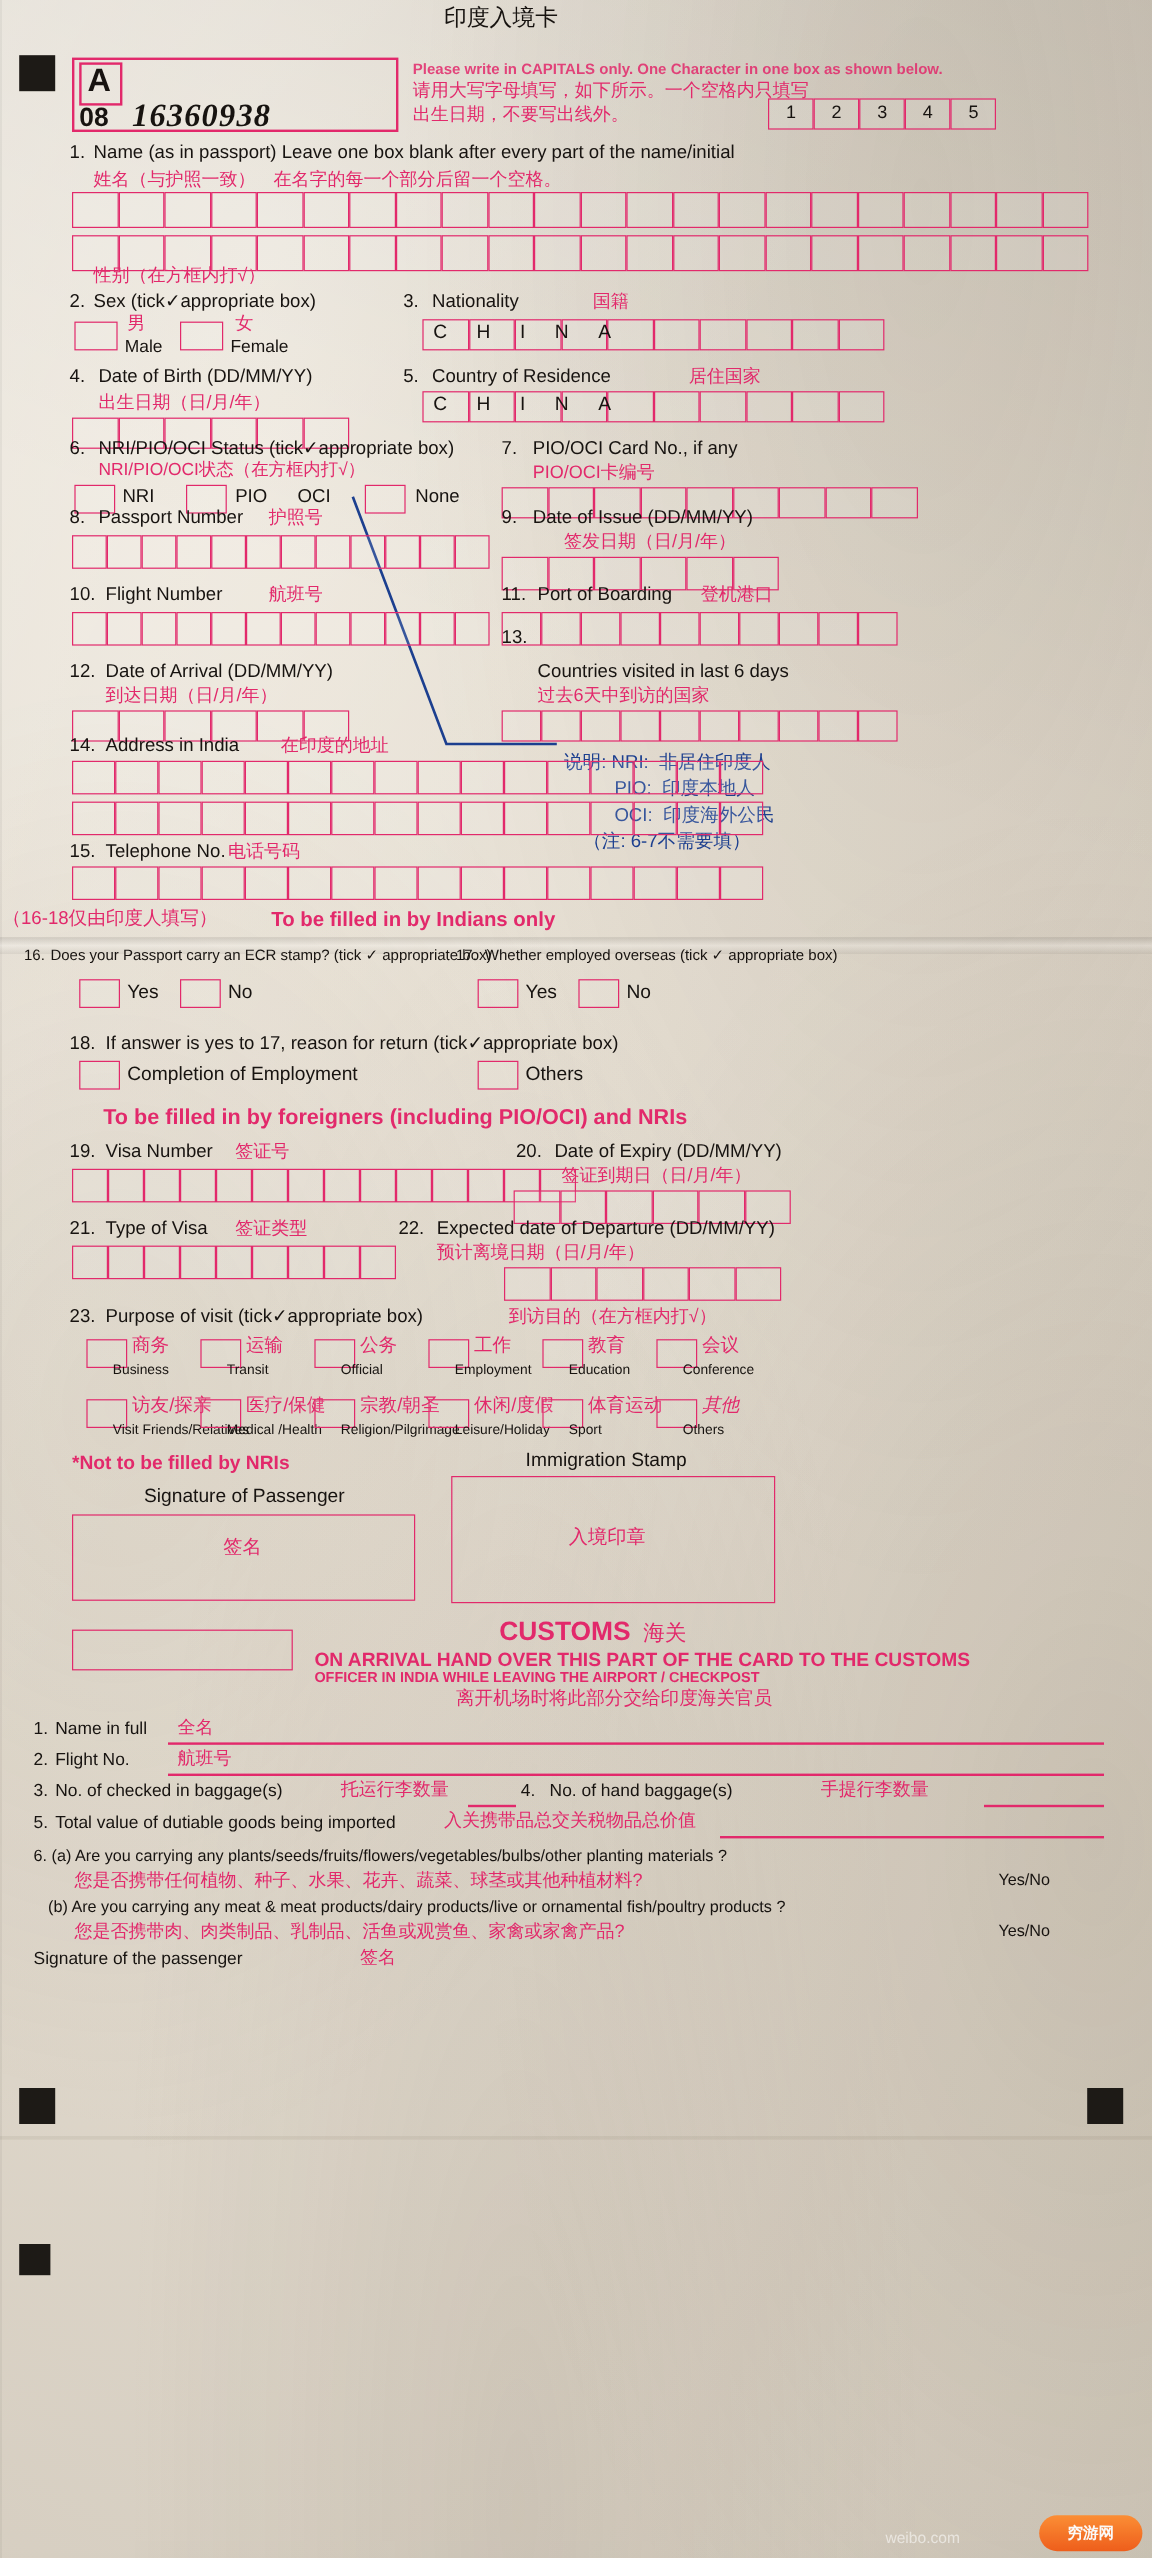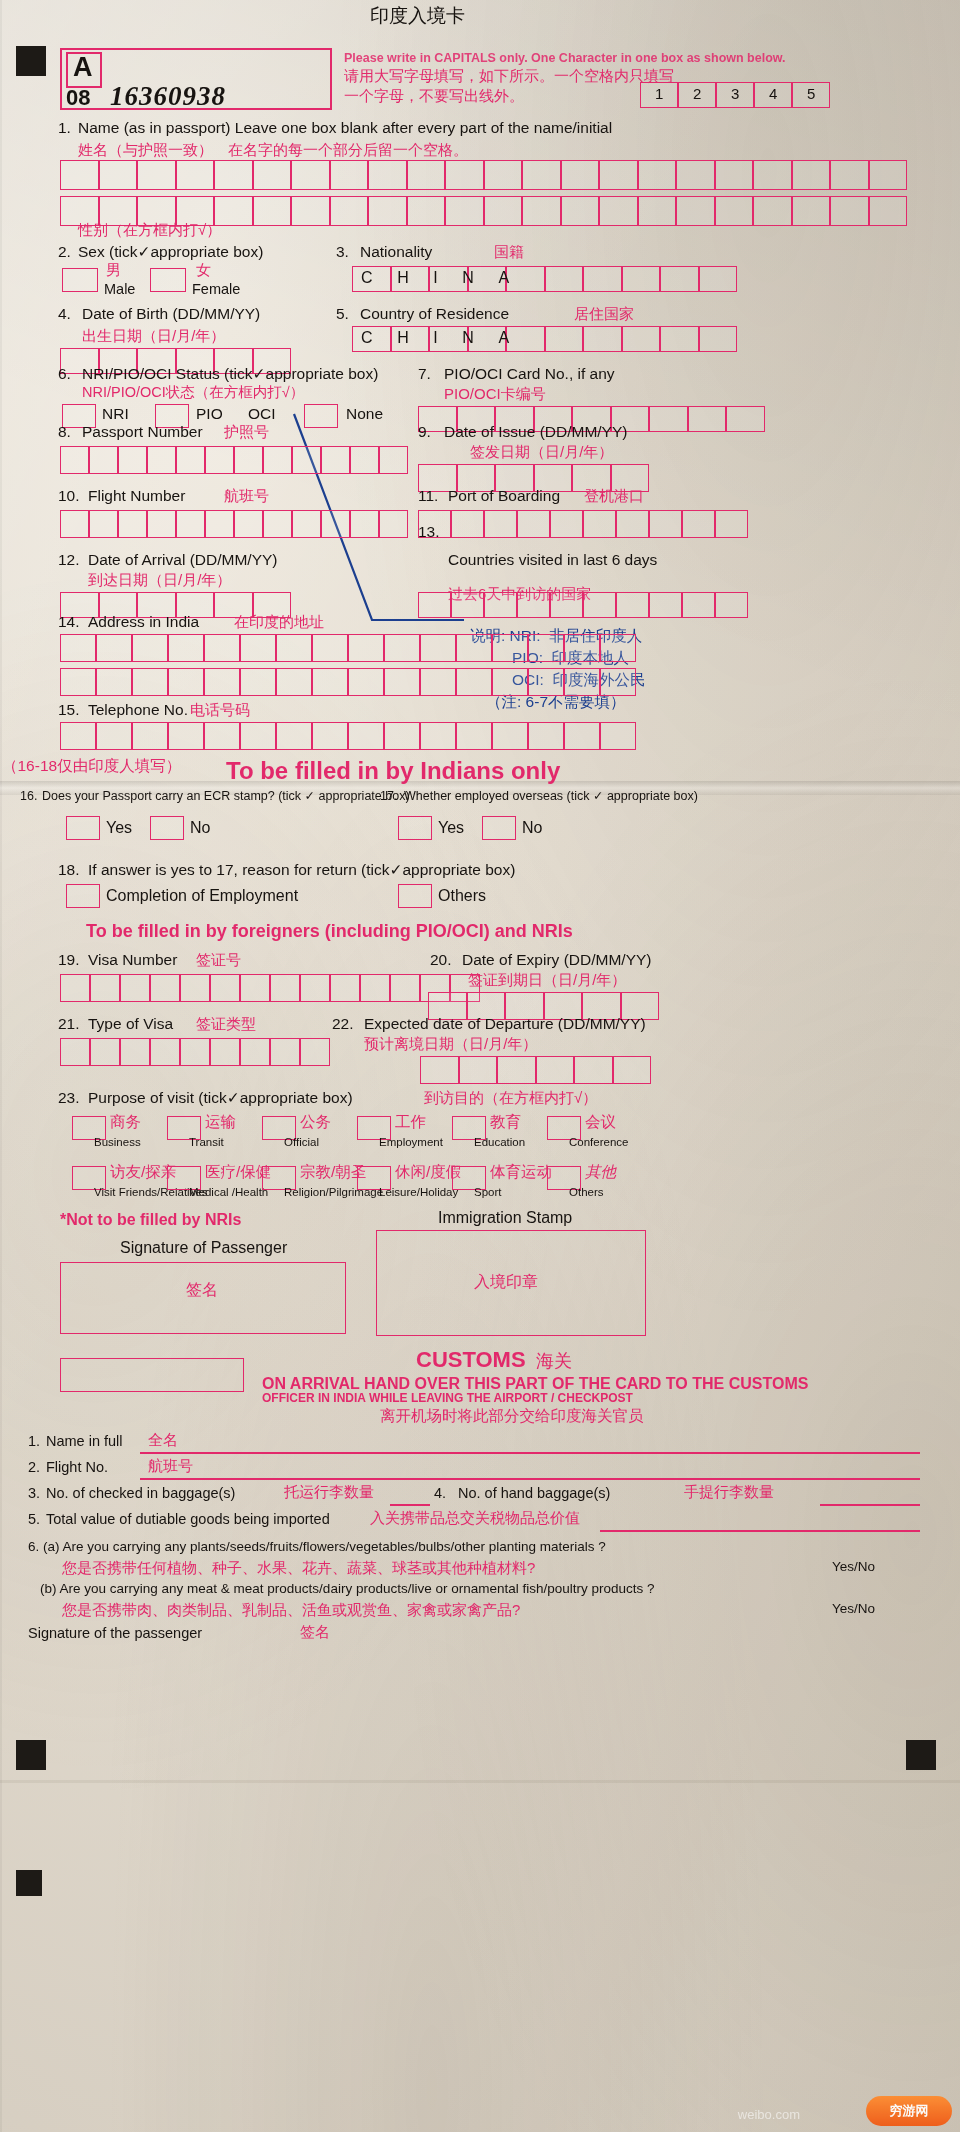--- a/index.html
+++ b/index.html
@@ -75,21 +75,21 @@
   <div class="t blk" style="left:370px;top:6px;font-size:19px;">印度入境卡</div>
 
   <div class="framethick" style="left:60px;top:48px;width:272px;height:62px;"></div>
   <div class="framethick" style="left:66px;top:52px;width:36px;height:36px;"></div>
   <div class="t blk" style="left:73px;top:53px;font-size:27px;font-weight:bold;">A</div>
   <div class="t blk" style="left:66px;top:86px;font-size:22px;font-weight:bold;">08</div>
   <div class="t blk hw" style="left:110px;top:82px;font-size:27px;font-weight:bold;letter-spacing:1px;">16360938</div>
 
   <div class="t red" style="left:344px;top:52px;font-size:12.5px;font-weight:bold;opacity:.85;">Please write in CAPITALS only. One Character in one box as shown below.</div>
   <div class="t red" style="left:344px;top:68px;font-size:15px;">请用大写字母填写，如下所示。一个空格内只填写</div>
-  <div class="t red" style="left:344px;top:88px;font-size:15px;">一个字母，不要写出线外。</div>
+  <div class="t red" style="left:344px;top:88px;font-size:15px;">出生日期，不要写出线外。</div>
 
   <div class="boxrow" style="left:640px;top:82px;">
     <div class="bx" style="width:38px;height:26px;"></div>
     <div class="bx" style="width:38px;height:26px;"></div>
     <div class="bx" style="width:38px;height:26px;"></div>
     <div class="bx" style="width:38px;height:26px;"></div>
     <div class="bx" style="width:38px;height:26px;"></div>
   </div>
   <div class="t blk" style="left:655px;top:86px;font-size:15px;">1</div>
   <div class="t blk" style="left:693px;top:86px;font-size:15px;">2</div>
@@ -314,21 +314,21 @@
       <div class="bx" style="width: 38.5px; height: 26px;"></div>
       <div class="bx" style="width: 38.5px; height: 26px;"></div>
       <div class="bx" style="width: 38.5px; height: 26px;"></div>
       <div class="bx" style="width: 38.5px; height: 26px;"></div>
       <div class="bx" style="width: 38.5px; height: 26px;"></div>
       <div class="bx" style="width: 38.5px; height: 26px;"></div>
     </div>
 
   <div class="t blk" style="left:418px;top:524px;font-size:15.5px;">13.</div>
   <div class="t blk" style="left:448px;top:552px;font-size:15.5px;">Countries visited in last 6 days</div>
-  <div class="t red" style="left:448px;top:572px;font-size:15px;margin-top:14px;">过去6天中到访的国家</div>
+  <div class="t red" style="left:448px;top:572px;font-size:15px;">过去6天中到访的国家</div>
   <div class="boxrow" id="q13r" style="left:418px;top:592px;">
       <div class="bx" style="width: 33px; height: 26px;"></div>
       <div class="bx" style="width: 33px; height: 26px;"></div>
       <div class="bx" style="width: 33px; height: 26px;"></div>
       <div class="bx" style="width: 33px; height: 26px;"></div>
       <div class="bx" style="width: 33px; height: 26px;"></div>
       <div class="bx" style="width: 33px; height: 26px;"></div>
       <div class="bx" style="width: 33px; height: 26px;"></div>
       <div class="bx" style="width: 33px; height: 26px;"></div>
       <div class="bx" style="width: 33px; height: 26px;"></div>
@@ -391,21 +391,21 @@
       <div class="bx" style="width: 36px; height: 28px;"></div>
       <div class="bx" style="width: 36px; height: 28px;"></div>
       <div class="bx" style="width: 36px; height: 28px;"></div>
       <div class="bx" style="width: 36px; height: 28px;"></div>
       <div class="bx" style="width: 36px; height: 28px;"></div>
       <div class="bx" style="width: 36px; height: 28px;"></div>
       <div class="bx" style="width: 36px; height: 28px;"></div>
     </div>
 
   <div class="t red" style="left:2px;top:758px;font-size:15.5px;">（16-18仅由印度人填写）</div>
-  <div class="t red" style="left:226px;top:758px;font-size:24px;font-weight:bold;">To be filled in by Indians only</div>
+  <div class="t red" style="left:226px;top:758px;font-size:17px;font-weight:bold;">To be filled in by Indians only</div>
 
   <div class="t blk" style="left:20px;top:790px;font-size:12.5px;">16.</div>
   <div class="t blk" style="left:42px;top:790px;font-size:12.5px;">Does your Passport carry an ECR stamp? (tick ✓ appropriate box)</div>
   <div class="t blk" style="left:380px;top:790px;font-size:12.5px;">17.</div>
   <div class="t blk" style="left:404px;top:790px;font-size:12.5px;">Whether employed overseas (tick ✓ appropriate box)</div>
 
   <div class="tickbox" style="left:66px;top:816px;width:34px;height:24px;"></div>
   <div class="t blk" style="left:106px;top:820px;font-size:16px;">Yes</div>
   <div class="tickbox" style="left:150px;top:816px;width:34px;height:24px;"></div>
   <div class="t blk" style="left:190px;top:820px;font-size:16px;">No</div>

